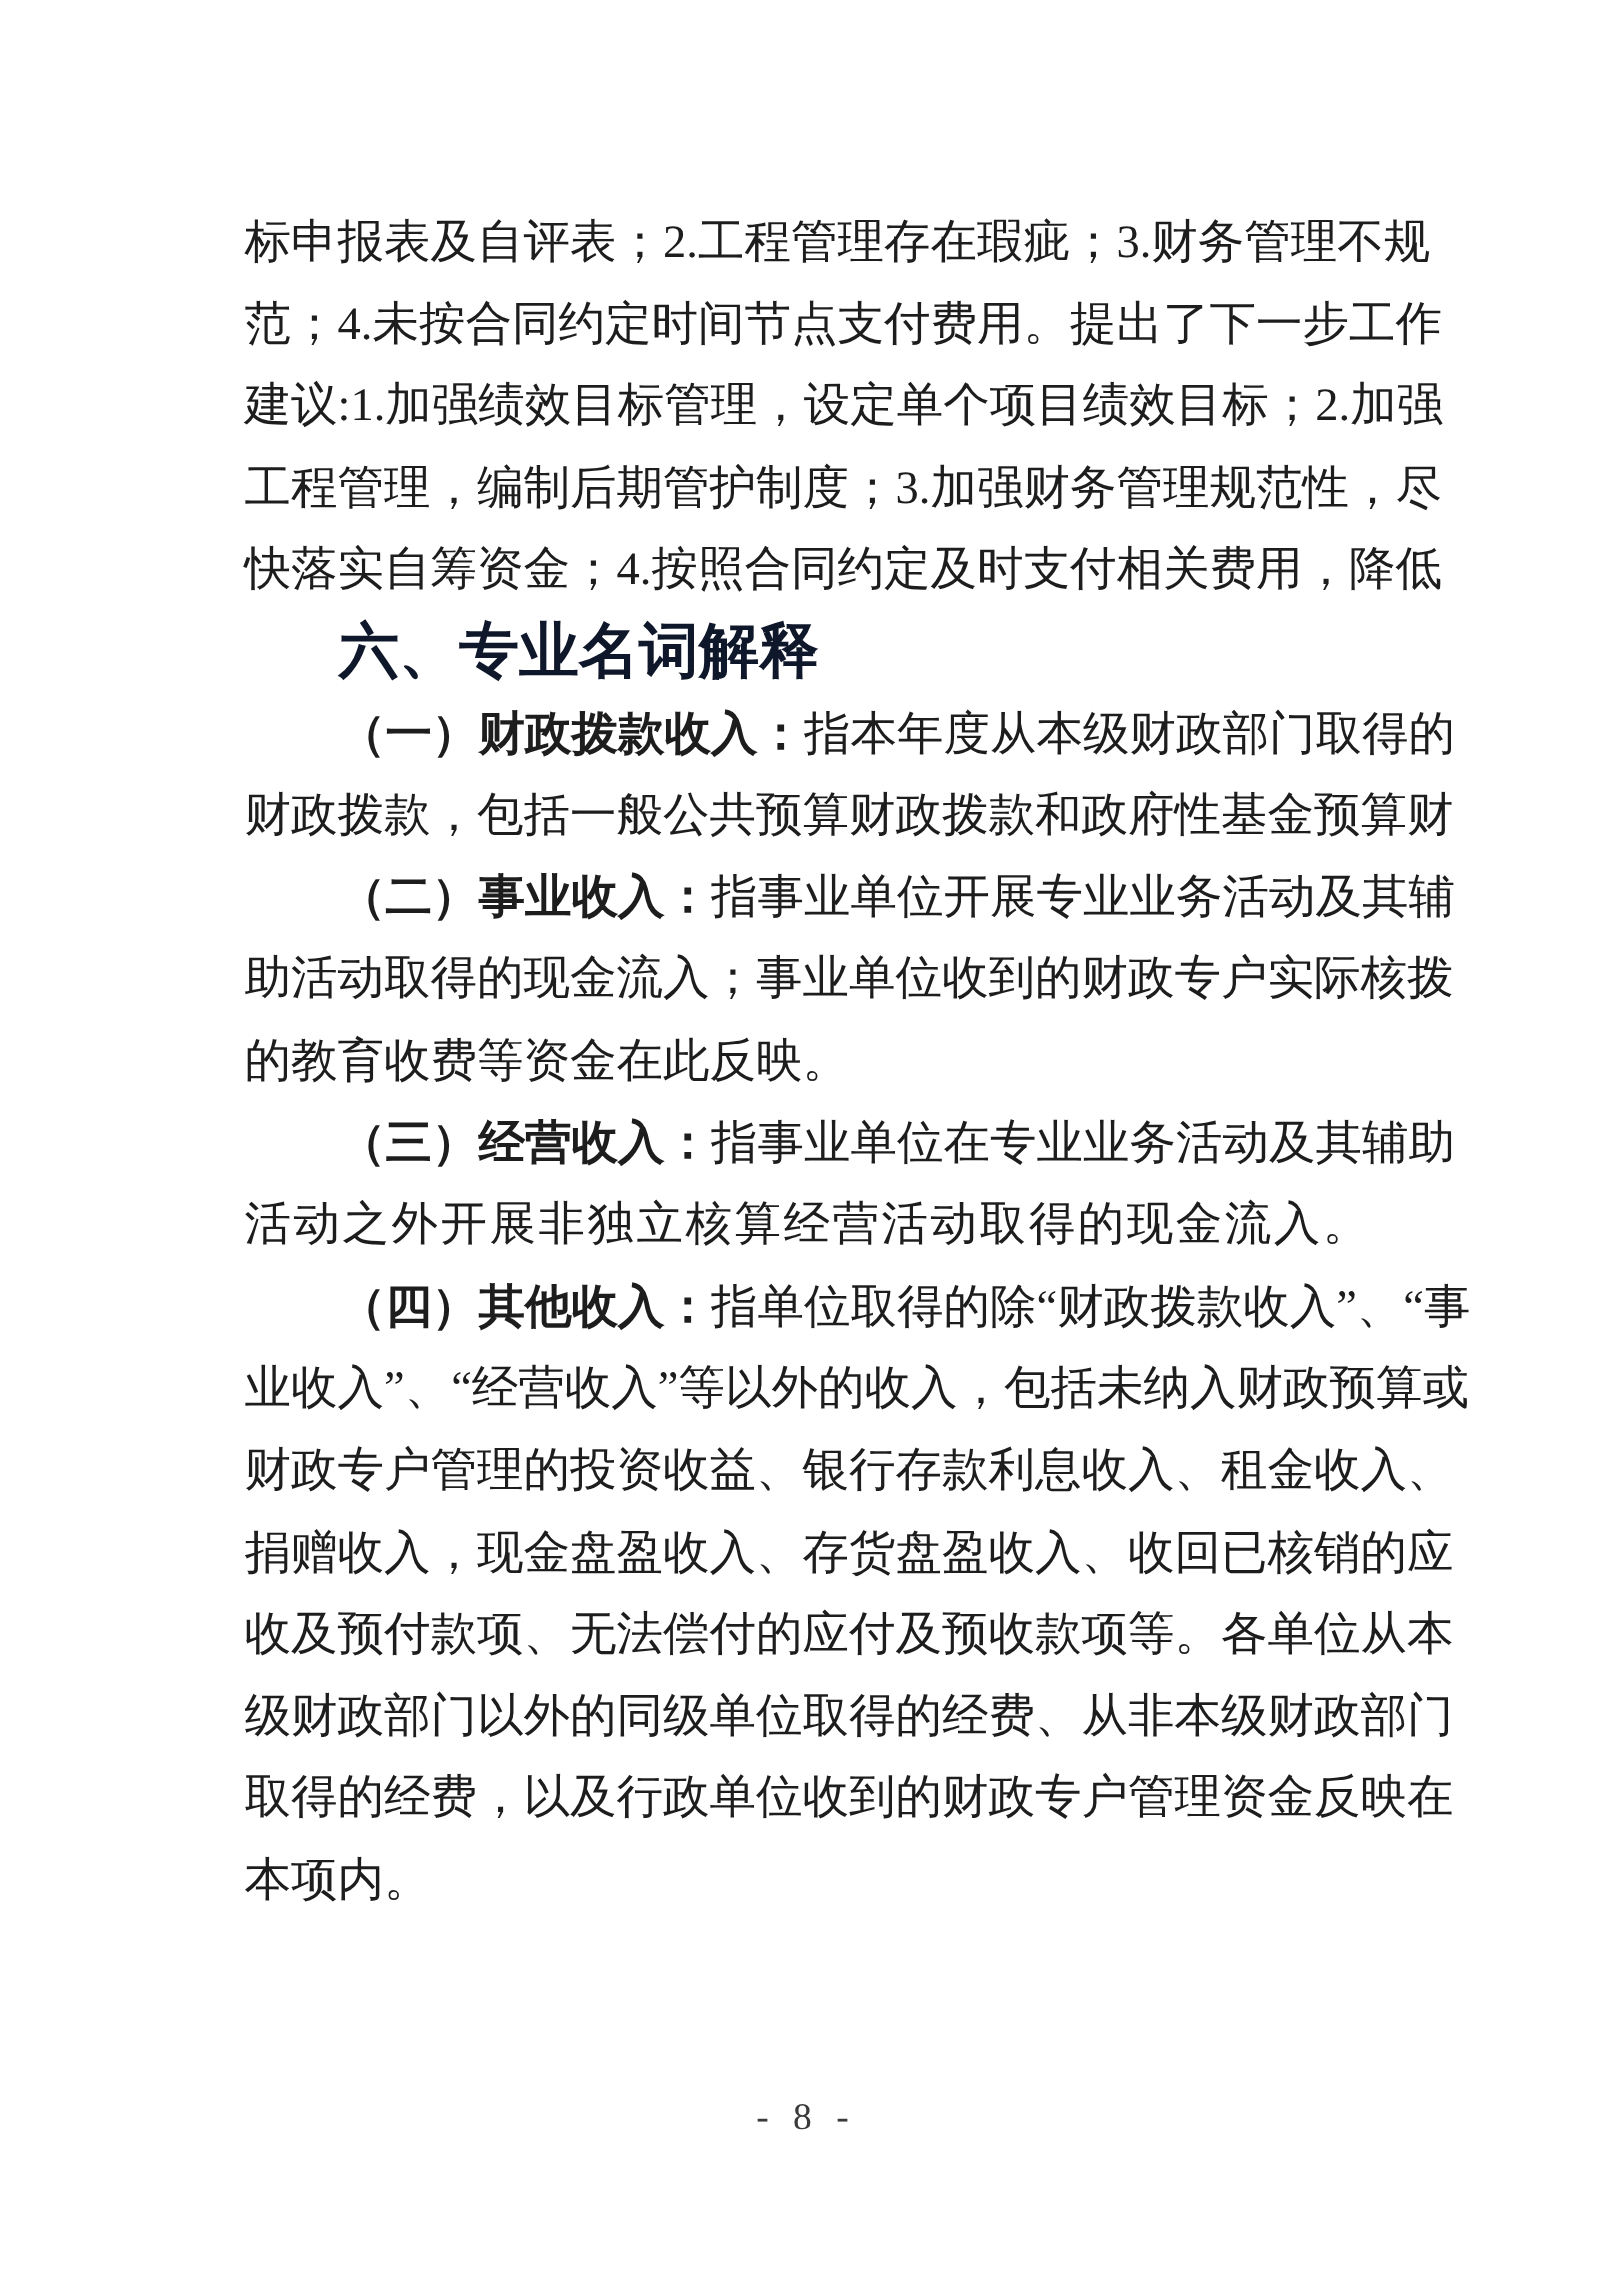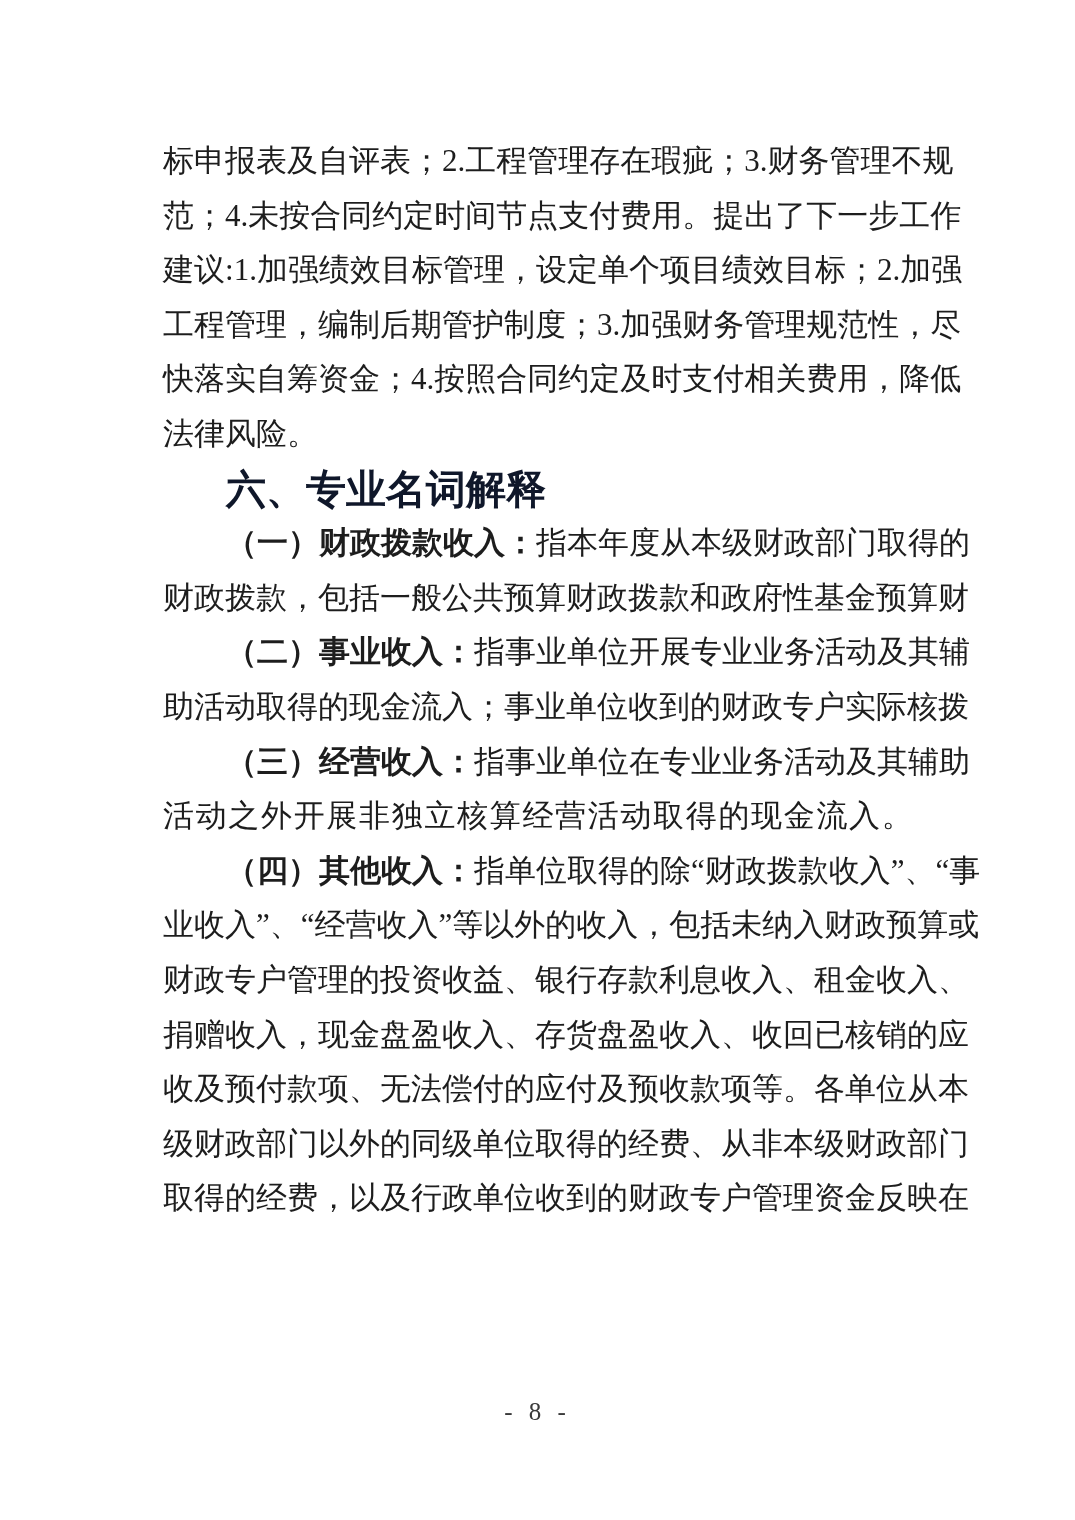--- a/index.html
+++ b/index.html
@@ -199,21 +199,20 @@
         <span>支</span>
         <span>付</span>
         <span>相</span>
         <span>关</span>
         <span>费</span>
         <span>用</span>
         <span>，</span>
         <span>降</span>
         <span>低</span>
       </div>
-      <div class="line">法律风险。</div>
       <div class="line heading indent">六、专业名词解释</div>
       <div class="line fill indent">
         <span class="b">（</span>
         <span class="b">一</span>
         <span class="b">）</span>
         <span class="b">财</span>
         <span class="b">政</span>
         <span class="b">拨</span>
         <span class="b">款</span>
         <span class="b">收</span>
@@ -309,20 +308,21 @@
         <span>的</span>
         <span>财</span>
         <span>政</span>
         <span>专</span>
         <span>户</span>
         <span>实</span>
         <span>际</span>
         <span>核</span>
         <span>拨</span>
       </div>
+      <div class="line">的教育收费等资金在此反映。</div>
       <div class="line fill indent">
         <span class="b">（</span>
         <span class="b">三</span>
         <span class="b">）</span>
         <span class="b">经</span>
         <span class="b">营</span>
         <span class="b">收</span>
         <span class="b">入</span>
         <span class="b">：</span>
         <span>指</span>
@@ -558,15 +558,16 @@
         <span>专</span>
         <span>户</span>
         <span>管</span>
         <span>理</span>
         <span>资</span>
         <span>金</span>
         <span>反</span>
         <span>映</span>
         <span>在</span>
       </div>
+      <div class="line">本项内。</div>
     </main>
   <div class="page-number">- 8 -</div>
 </div>
 
 </body></html>

